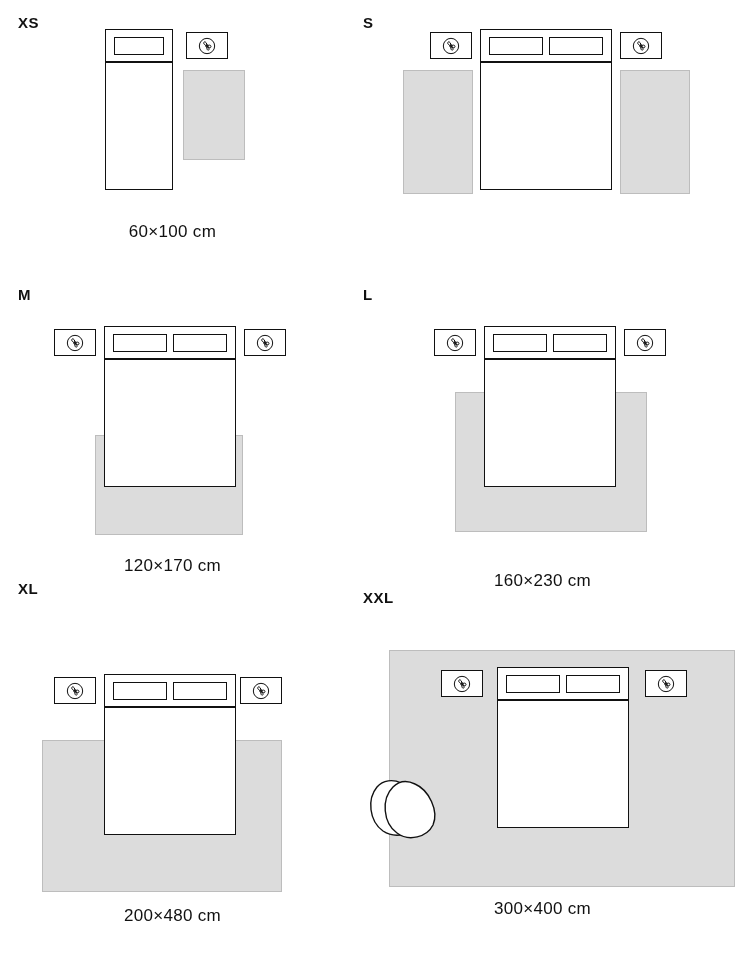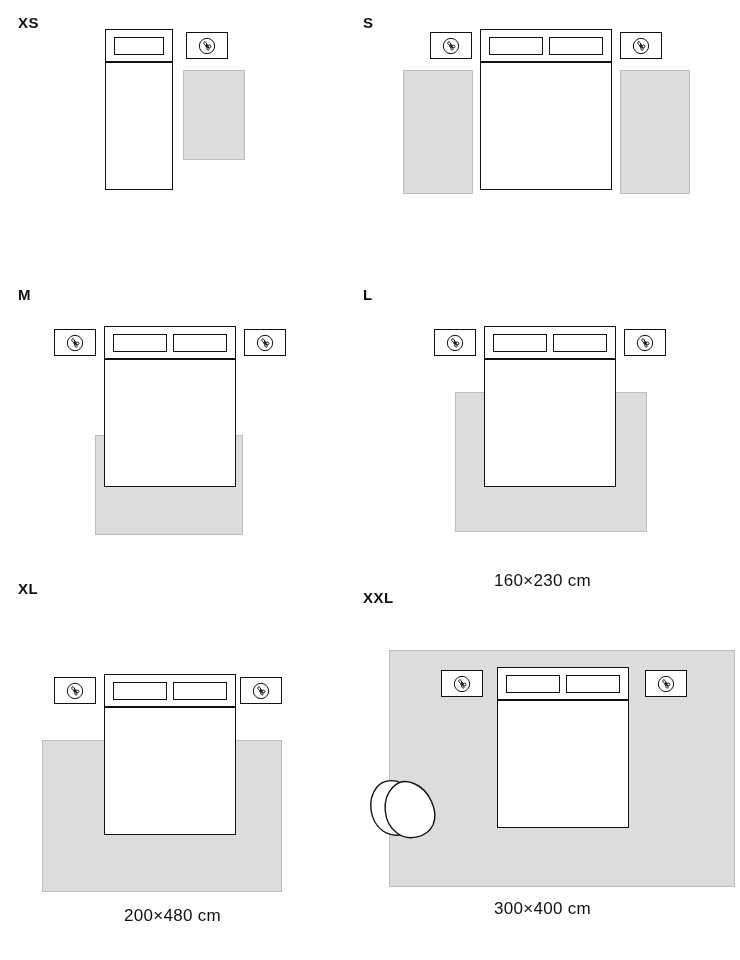--- a/index.html
+++ b/index.html
@@ -101,20 +101,21 @@
         <svg class="lamp-icon" viewBox="0 0 24 24">
           <circle cx="12" cy="12" r="9.2" fill="none" stroke="#111" stroke-width="1.2"></circle>
           <path d="M12 12 C12 7.5 9.2 6 8.2 7.6 C7.3 9.1 9.4 11 12 12 Z" fill="none" stroke="#111" stroke-width="1.2"></path>
           <path d="M12 12 C15.8 9.6 17.4 11.8 16.6 13.4 C15.8 15 13.6 14 12 12 Z" fill="none" stroke="#111" stroke-width="1.2"></path>
           <path d="M12 12 C11.2 16.3 13 17.6 14 16.9 C15.1 16.1 14.2 13.9 12 12 Z" fill="none" stroke="#111" stroke-width="1.2"></path>
           <circle cx="12" cy="12" r="1.5" fill="none" stroke="#111" stroke-width="1.2"></circle>
         </svg>
       </div>
     </div>
 
+    <div class="dim-label" style="position:absolute;left:0;top:222px;width:345px;">60×100 cm</div>
   </div>
 
   <div class="cell" style="left:345px;top:0;width:395px;height:260px;">
     <div class="size-label" style="position:absolute;left:18px;top:14px;">S</div>
 
     <div class="diagram" style="left:0;top:0;width:395px;height:200px;">
 
       <div class="rug" style="left:58px;top:70px;width:68px;height:122px;"></div>
       <div class="rug" style="left:275px;top:70px;width:68px;height:122px;"></div>
 
@@ -174,20 +175,21 @@
         <svg class="lamp-icon" viewBox="0 0 24 24">
           <circle cx="12" cy="12" r="9.2" fill="none" stroke="#111" stroke-width="1.2"></circle>
           <path d="M12 12 C12 7.5 9.2 6 8.2 7.6 C7.3 9.1 9.4 11 12 12 Z" fill="none" stroke="#111" stroke-width="1.2"></path>
           <path d="M12 12 C15.8 9.6 17.4 11.8 16.6 13.4 C15.8 15 13.6 14 12 12 Z" fill="none" stroke="#111" stroke-width="1.2"></path>
           <path d="M12 12 C11.2 16.3 13 17.6 14 16.9 C15.1 16.1 14.2 13.9 12 12 Z" fill="none" stroke="#111" stroke-width="1.2"></path>
           <circle cx="12" cy="12" r="1.5" fill="none" stroke="#111" stroke-width="1.2"></circle>
         </svg>
       </div>
     </div>
 
+    <div class="dim-label" style="position:absolute;left:0;top:284px;width:345px;">120×170 cm</div>
   </div>
 
   <div class="cell" style="left:345px;top:272px;width:395px;height:318px;">
     <div class="size-label" style="position:absolute;left:18px;top:14px;">L</div>
 
     <div class="diagram" style="left:0;top:0;width:395px;height:260px;">
 
       <div class="rug" style="left:110px;top:120px;width:190px;height:138px;"></div>
 
       <div class="bed" style="left:139px;top:87px;width:132px;height:128px;"></div>

